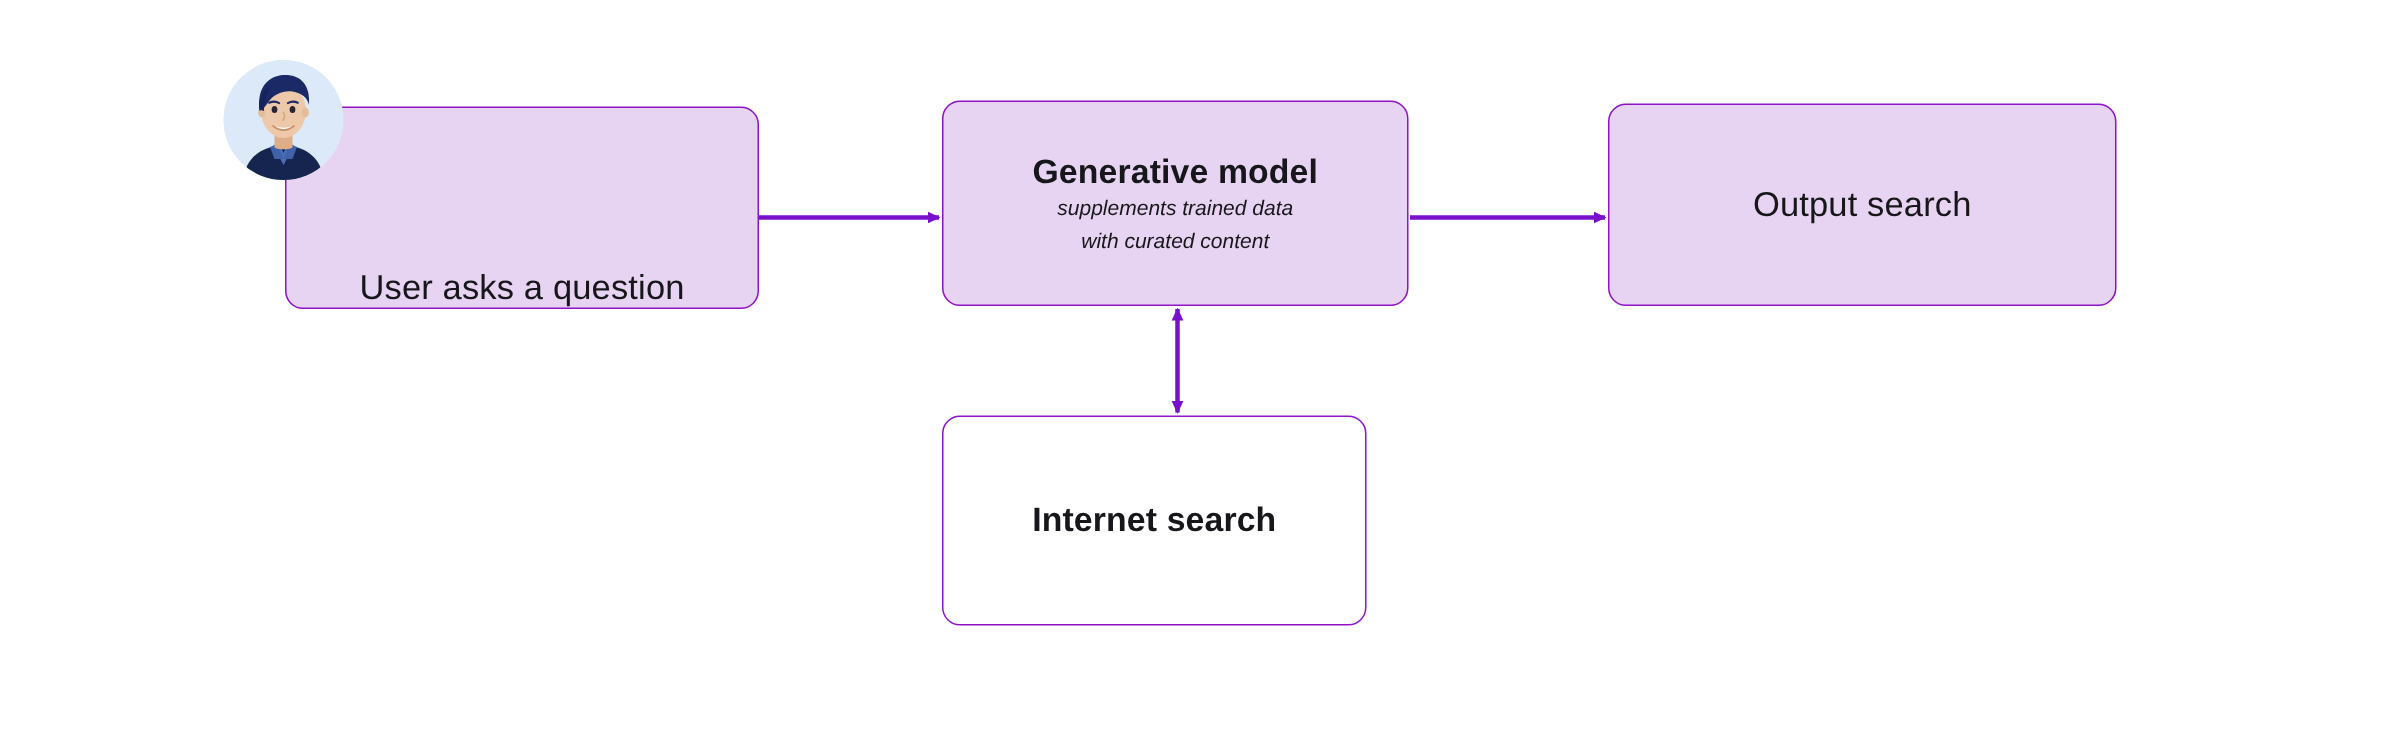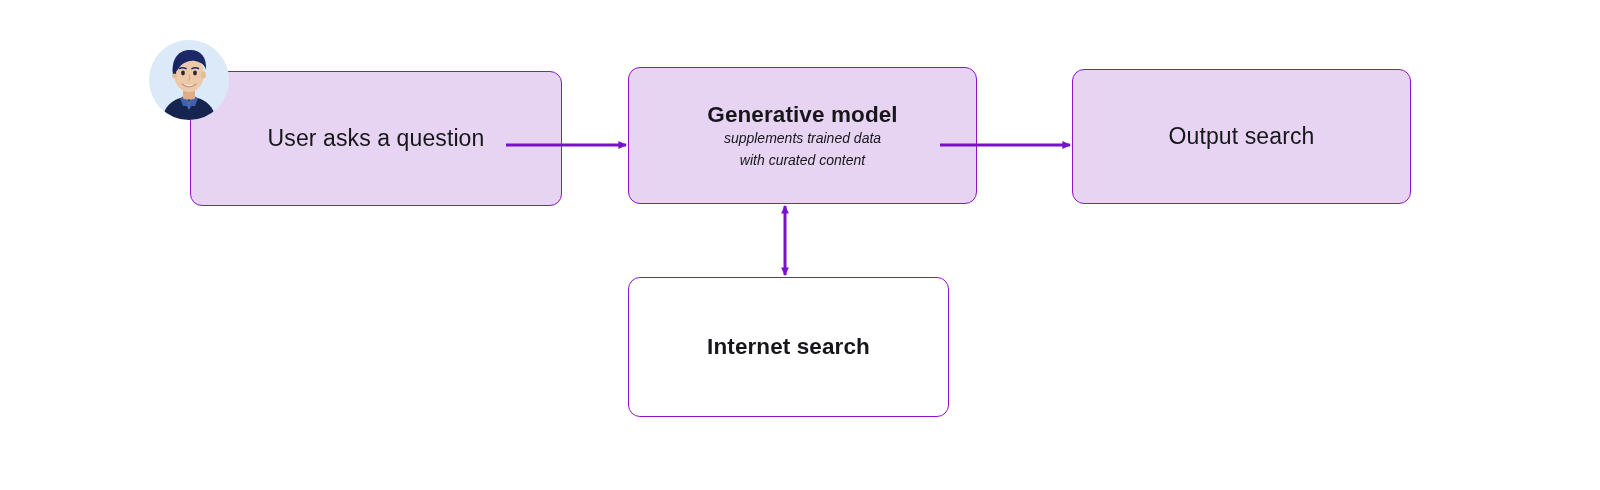--- a/index.html
+++ b/index.html
@@ -54,24 +54,24 @@
   .node-sub {
     font-style: italic;
     font-size: 14px;
     line-height: 1.28;
     font-weight: 400;
     color: #17161a;
     margin-top: 2px;
   }
 
   
-  #node-user      { left: 190px;  top: 71px;  width: 372px; height: 135px; }
-  #node-model     { left: 628px;  top: 67px;  width: 349px; height: 137px; }
+  #node-user      { left: 190px;  top: 71px;  width: 316px; height: 135px; justify-content: flex-end; }
+  #node-model     { left: 628px;  top: 67px;  width: 311px; height: 137px; }
   #node-output    { left: 1072px; top: 69px;  width: 339px; height: 135px; }
-  #node-internet  { left: 628px;  top: 277px; width: 321px; height: 140px; }
+  #node-internet  { left: 628px;  top: 277px; width: 283px; height: 140px; }
 
   
   #avatar {
     position: absolute;
     left: 149px;
     top: 40px;
     width: 80px;
     height: 80px;
     border-radius: 50%;
     overflow: hidden;

